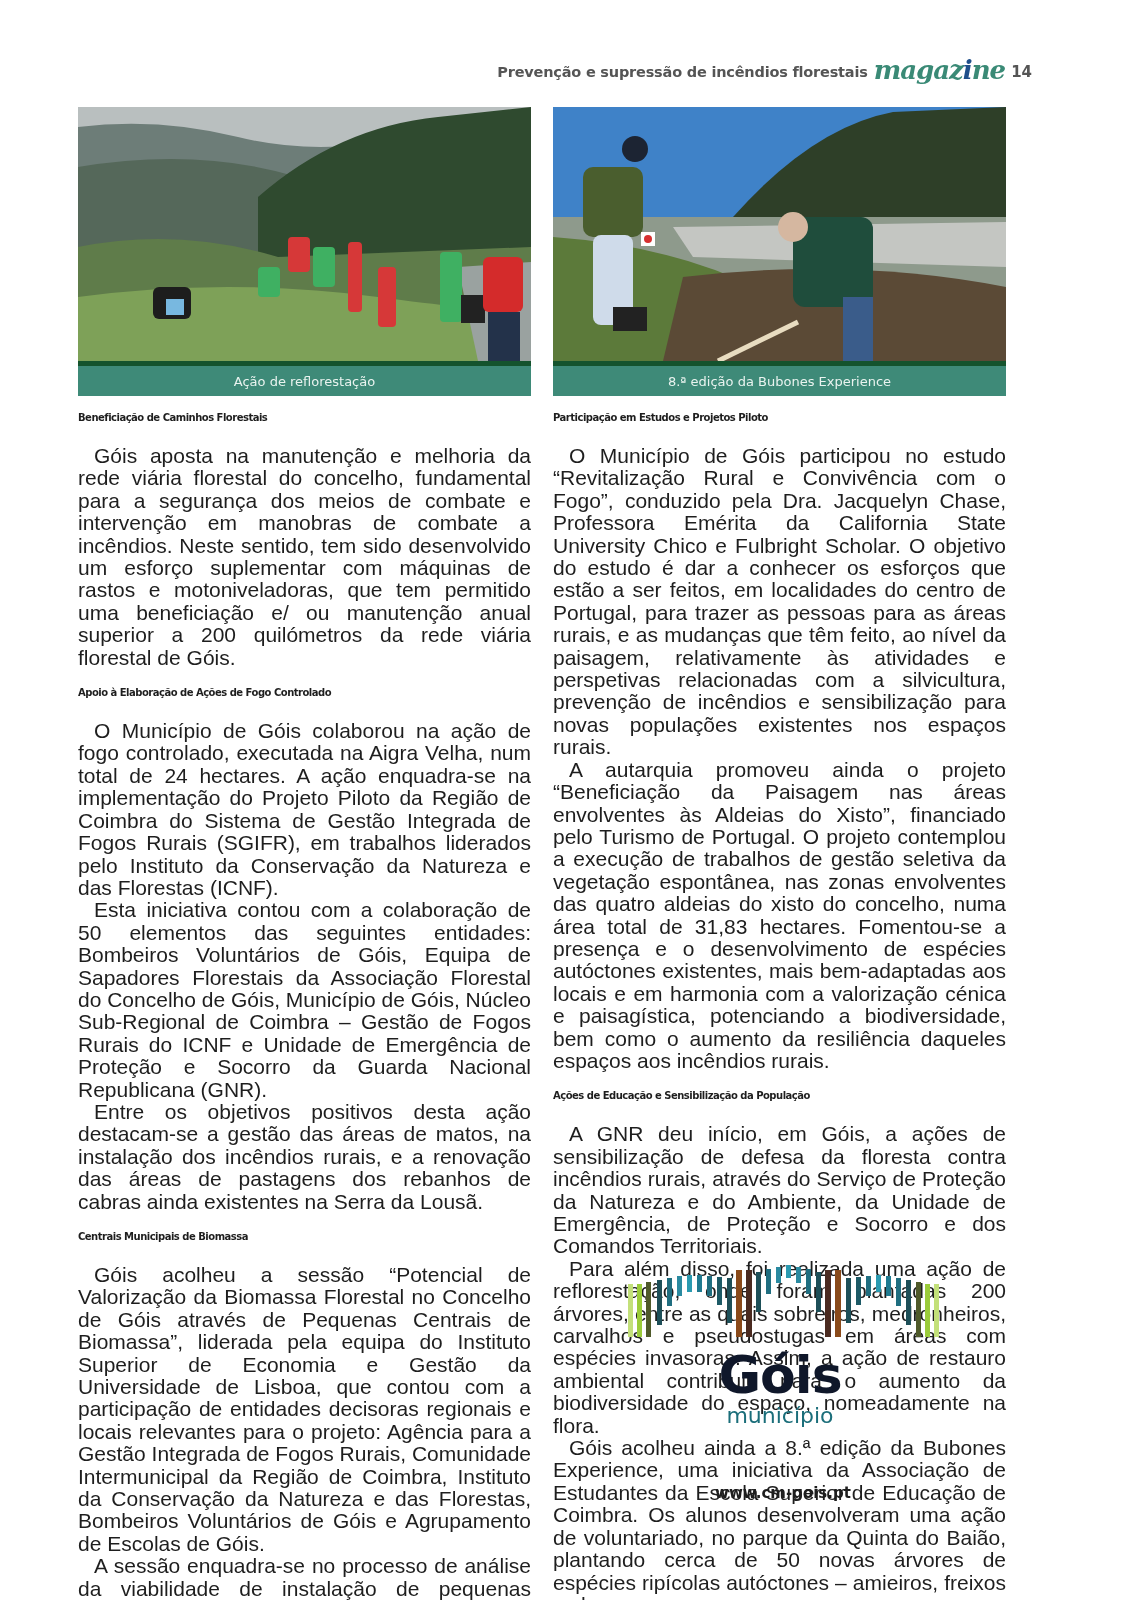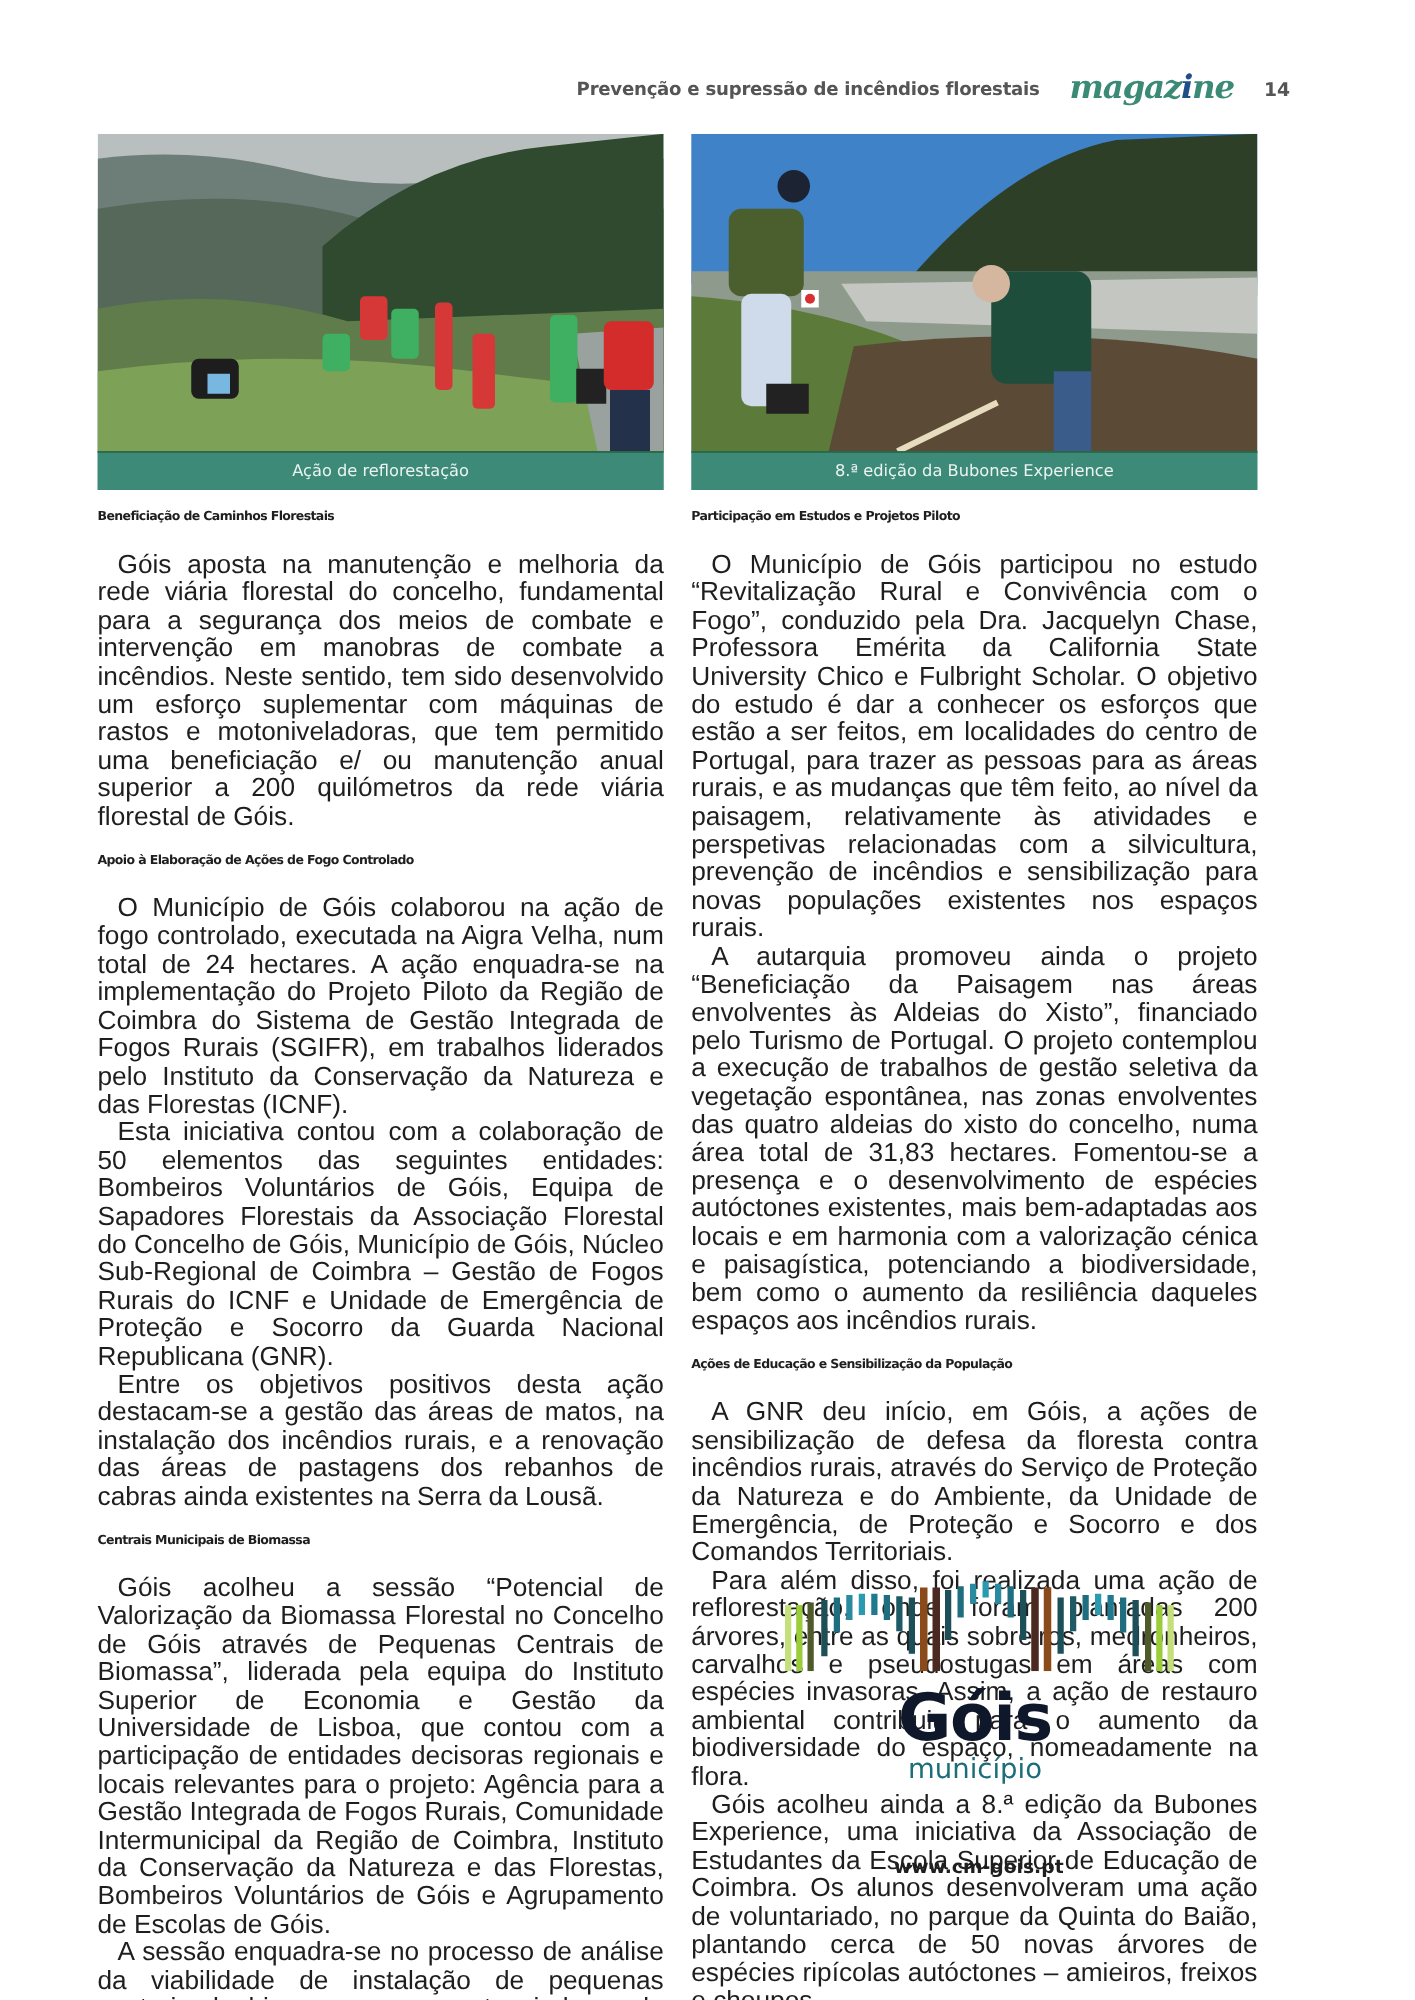--- a/index.html
+++ b/index.html
@@ -1,29 +1,29 @@
 <!DOCTYPE html>
 <html><head>
 <meta charset="utf-8">
 <style>
   html, body { margin: 0; padding: 0; background: #ffffff; }
   body { width: 1132px; height: 1600px; position: relative; overflow: hidden; font-family: "Liberation Sans", sans-serif; color: #1e1e1e; }
 
-  .header { position: absolute; top: 52px; right: 100px; height: 40px; display: flex; align-items: center; gap: 24px; }
+  .header { position: absolute; top: 52px; right: 100px; height: 40px; display: flex; align-items: center; gap: 6px; }
   .header .section-title { font-family: "DejaVu Sans", sans-serif; font-weight: bold; font-size: 14.5px; color: #555555; letter-spacing: -0.2px; }
   .header .brand { font-family: "DejaVu Serif", serif; font-style: italic; font-weight: bold; font-size: 26px; color: #3a8a76; letter-spacing: -1px; line-height: 1; position: relative; top: -2px; }
   .header .brand .dot { color: #1f4f8a; }
   .header .page-num { font-family: "DejaVu Sans", sans-serif; font-weight: bold; font-size: 15px; color: #555555; }
 
   .col { position: absolute; top: 107px; width: 453px; }
   .col.left { left: 78px; }
   .col.right { left: 553px; }
 
   .photo { width: 453px; height: 254px; position: relative; overflow: hidden; }
-  .caption { height: 30px; background: #3e8a78; color: #e9f3ef; font-family: "DejaVu Sans", sans-serif; font-size: 13px; display: flex; align-items: center; justify-content: center; border-top: 1px solid #14532d; }
+  .caption { height: 30px; background: #3e8a78; color: #e9f3ef; font-family: "DejaVu Sans", sans-serif; font-size: 13px; display: flex; align-items: center; justify-content: center; border-top: 5px solid #14532d; }
 
   .heading { font-family: "DejaVu Sans", sans-serif; font-size: 10px; font-weight: bold; color: #1e1e1e; letter-spacing: -0.5px; margin: 0; }
   .para { font-family: "Liberation Sans", sans-serif; font-size: 21px; line-height: 22.4px; text-align: justify; margin: 0; text-indent: 16px; color: #1e1e1e; }
   .first-head { margin-top: 16px; margin-bottom: 22px; }
   .head { margin-top: 18px; margin-bottom: 22px; }
 
   .logo { position: absolute; left: 620px; top: 1262px; width: 320px; }
   .logo .arch { display: block; }
   .logo .name { font-family: "DejaVu Sans", sans-serif; font-weight: bold; color: #0f172a; font-size: 52px; text-align: center; margin-top: 12px; line-height: 1; letter-spacing: -1px; }
   .logo .sub { font-family: "DejaVu Sans", sans-serif; color: #1b6e7a; font-size: 22px; text-align: center; margin-top: 2px; }

